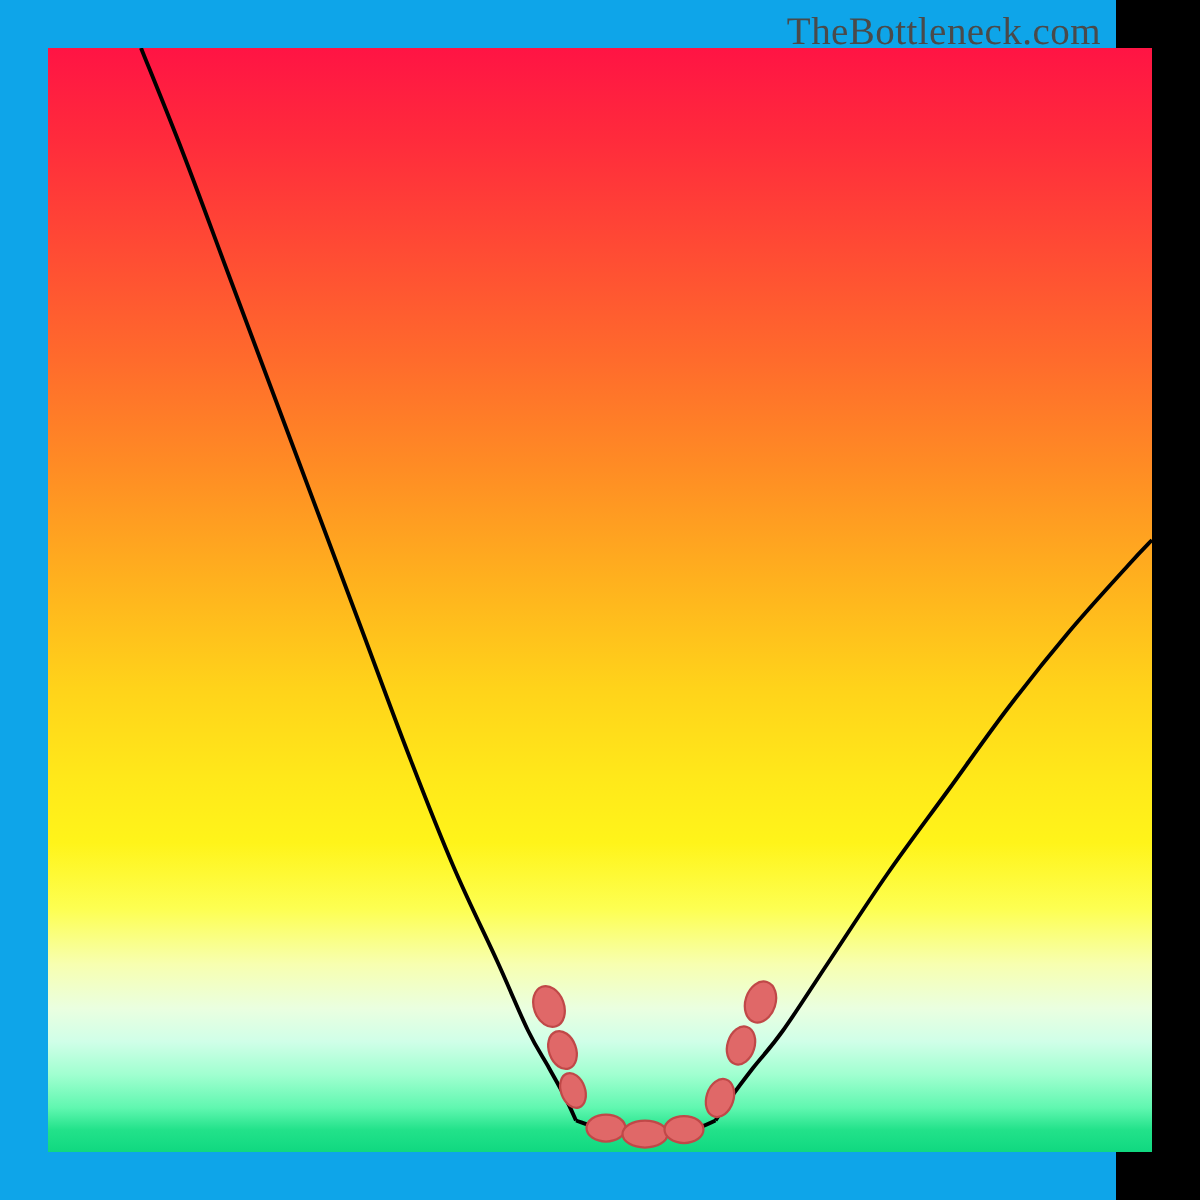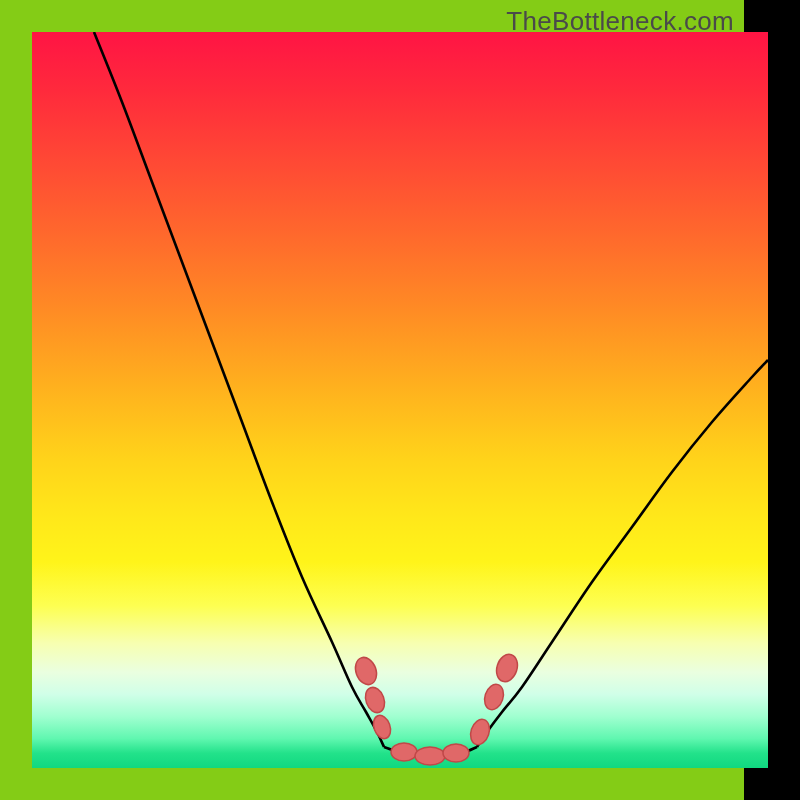--- a/index.html
+++ b/index.html
@@ -8,21 +8,22 @@
     width: 800px;
     height: 800px;
     background: #000;
     overflow: hidden;
     font-family: Arial, Helvetica, sans-serif;
   }
   .frame {
     position: relative;
     width: 744px;
     height: 800px;
-    background: #84cc16;
+    background: #0ea5e9;
+    font-family: Liberation Serif, serif;
   }
   .plot-area {
     position: absolute;
     left: 32px;
     top: 32px;
     width: 736px;
     height: 736px;
     overflow: hidden;
   }
   .gradient {

